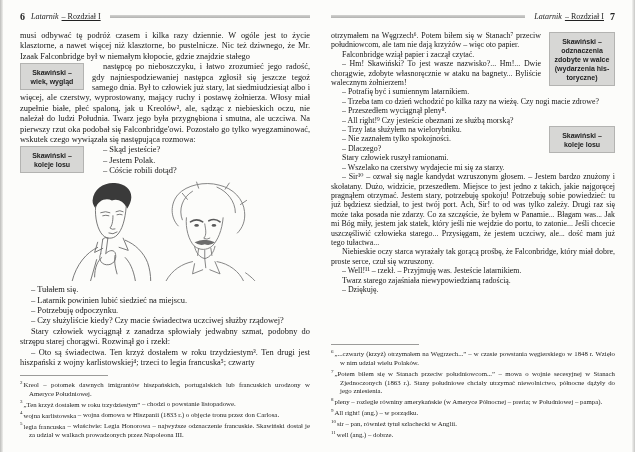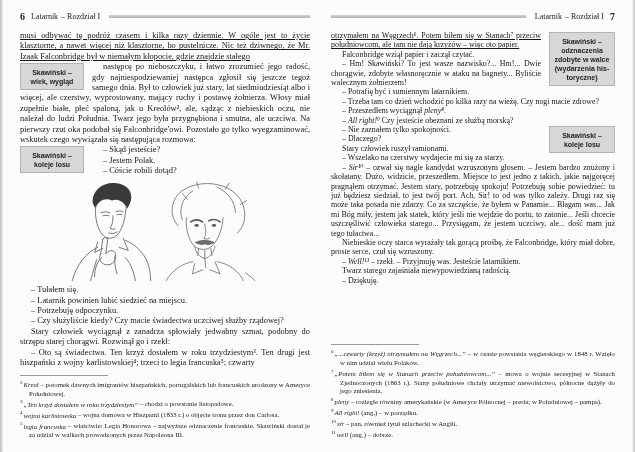--- a/index.html
+++ b/index.html
@@ -12,32 +12,32 @@
     background:linear-gradient(90deg,#bdbdbb,#efefec);}
   .edge-right{position:absolute;right:0;top:0;bottom:0;width:3px;
     background:linear-gradient(270deg,#c8c8c6,#f2f2f0);}
   .page{position:absolute; top:10px; height:436px; overflow:hidden;}
   .page.left{left:20px; width:290px;}
   .page.right{left:331px; width:284px;}
 
   .pghead{display:flex; align-items:center; height:13px; margin-bottom:8px;
     font-size:8px; color:#222;}
   .pgnum{font-weight:bold; font-size:10px;}
-  .booktitle{margin:0 3px 0 6px; white-space:nowrap;}
+  .booktitle{font-style:italic; margin:0 3px 0 6px; white-space:nowrap;}
   .page.right .booktitle{margin:0 3px 0 0;}
-  .chapter{white-space:nowrap;}
+  .chapter{white-space:nowrap;text-decoration:underline;}
   .headrule{flex:1; height:3px; background:linear-gradient(#d2d2d0,#b2b2b0);}
   .page.left .headrule{margin-left:9px;}
   .page.right .headrule{margin-right:9px;}
 
   .body{font-size:8.4px; line-height:10.4px; text-align:justify;}
   .page.right .body{font-size:7.9px; line-height:9.4px;}
   .body p{margin:0; text-indent:11px;}
-  .body p.noind{text-indent:0;text-decoration:underline;}
-  .it{font-style:italic;margin-top:14px;}
+  .body p.noind{text-indent:0;}
+  .it{margin-top:14px;}
 
   .note{
     background:#d7d7d5; border:1px solid #b3b3b1;
     font-family:"Liberation Sans","DejaVu Sans",sans-serif;
     font-weight:bold; font-size:7px; line-height:9px; text-align:center;
     color:#1d1d1d; padding:4px 2px 3px; width:58px;
   }
   .note.fl{float:left; margin:1px 8px 2px 0;}
   .note.fr{float:right; margin:1px 0 2px 8px; width:60px;}
 
@@ -172,20 +172,21 @@
       <p>– Hm! Skawiński? To jest wasze nazwisko?... Hm!... Dwie chorągwie, zdobyte własnoręcznie w ataku na bagnety... Byliście walecznym żołnierzem!</p>
       <p>– Potrafię być i sumiennym latarnikiem.</p>
       <p>– Trzeba tam co dzień wchodzić po kilka razy na wieżę. Czy nogi macie zdrowe?</p>
       <p><span>– Przeszedłem wyciągnął </span><span class="it">pleny⁸</span><span>.</span></p>
       <p><span>– </span><span class="it">All right!⁹</span><span> Czy jesteście obeznani ze służbą morską?</span></p>
 
       <div class="note fr">
         <div>Skawiński –</div>
         <div>koleje losu</div>
       </div>
+      <p>– Trzy lata służyłem na wielorybniku.</p>
       <p>– Nie zaznałem tylko spokojności.</p>
       <p>– Dlaczego?</p>
       <p>Stary człowiek ruszył ramionami.</p>
       <p>– Wszelako na czerstwy wydajecie mi się za starzy.</p>
       <p><span>– </span><span class="it">Sir¹⁰</span><span> – ozwał się nagle kandydat wzruszonym głosem. – Jestem bardzo znużony i skołatany. Dużo, widzicie, przeszedłem. Miejsce to jest jedno z takich, jakie najgoręcej pragnąłem otrzymać. Jestem stary, potrzebuję spokoju! Potrzebuję sobie powiedzieć: tu już będziesz siedział, to jest twój port. Ach, Sir! to od was tylko zależy. Drugi raz się może taka posada nie zdarzy. Co za szczęście, że byłem w Panamie... Błagam was... Jak mi Bóg miły, jestem jak statek, który jeśli nie wejdzie do portu, to zatonie... Jeśli chcecie uszczęśliwić człowieka starego... Przysięgam, że jestem uczciwy, ale... dość mam już tego tułactwa...</span></p>
       <p>Niebieskie oczy starca wyrażały tak gorącą prośbę, że Falconbridge, który miał dobre, proste serce, czuł się wzruszony.</p>
       <p><span>– </span><span class="it">Well!¹¹</span><span> – rzekł. – Przyjmuję was. Jesteście latarnikiem.</span></p>
       <p>Twarz starego zajaśniała niewypowiedzianą radością.</p>
       <p>– Dziękuję.</p>
     </div>

